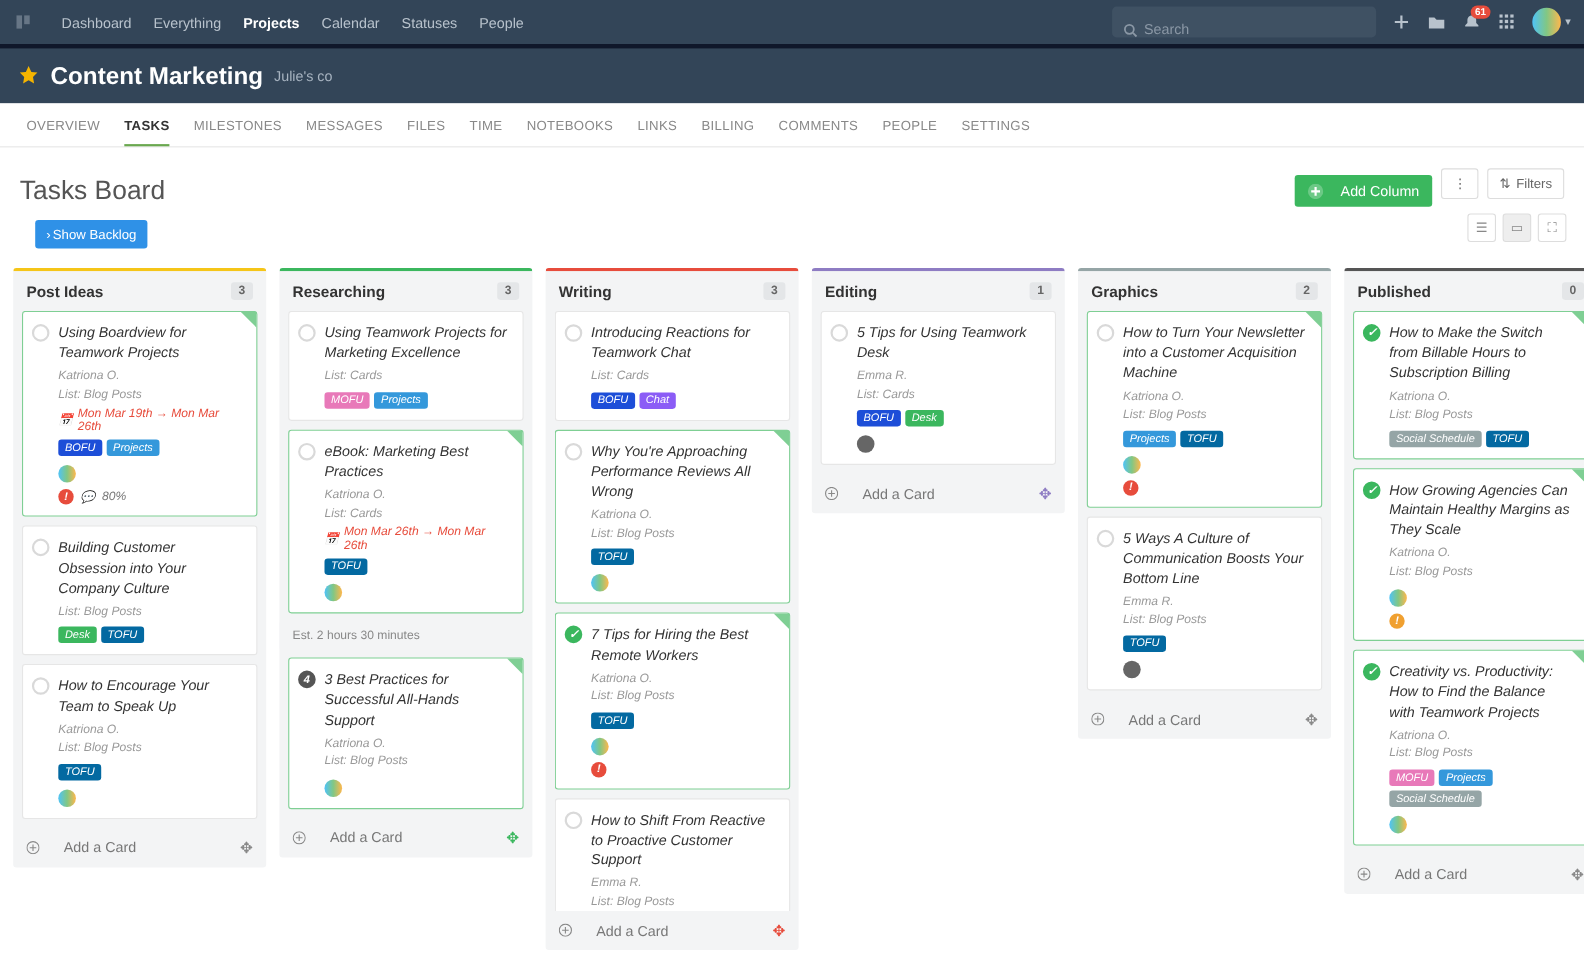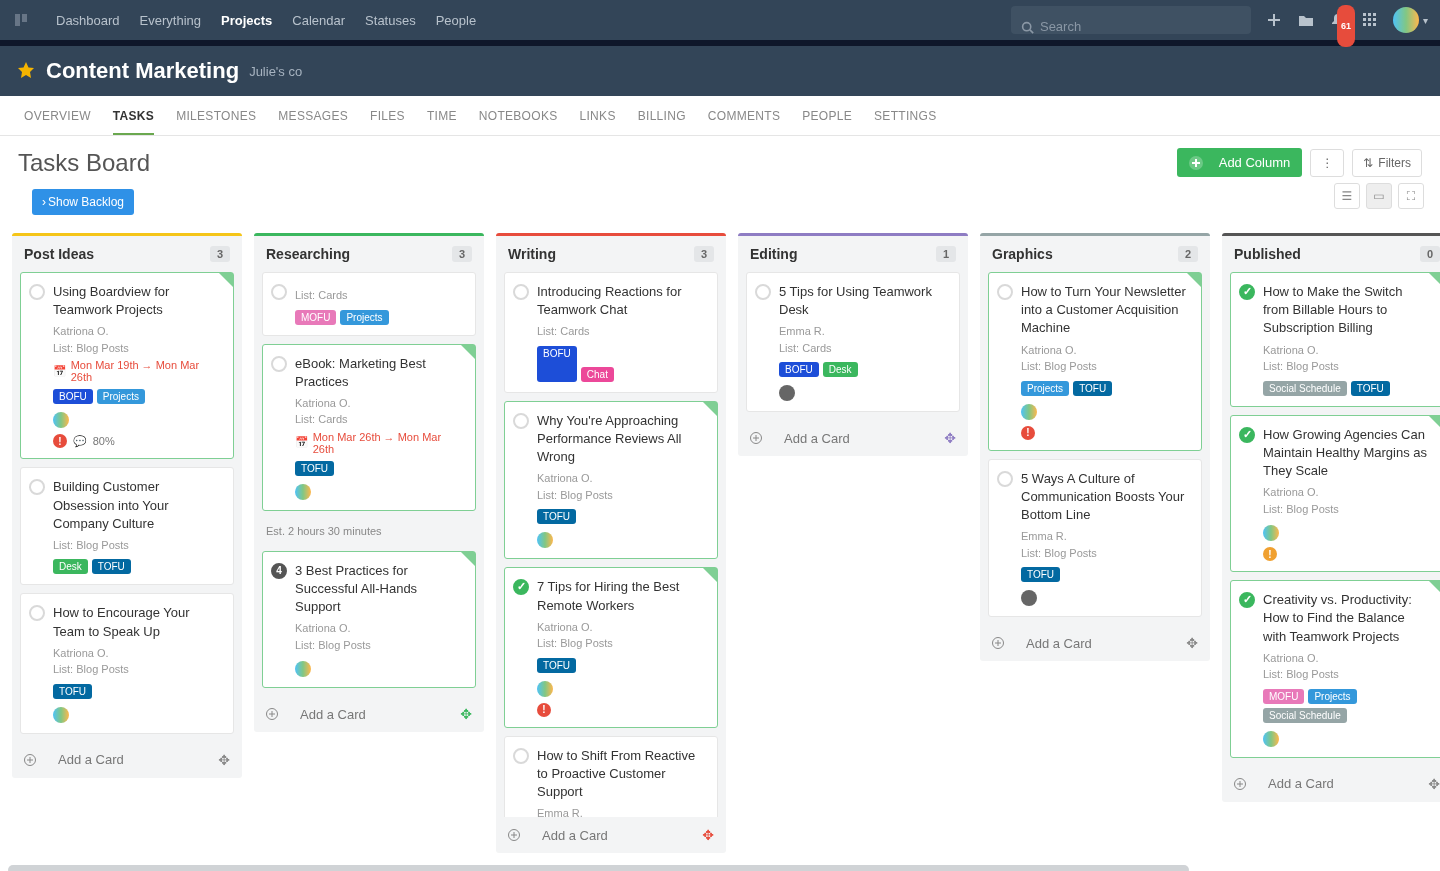--- a/index.html
+++ b/index.html
@@ -9,39 +9,39 @@
 .topnav { background: #334558; height: 40px; display: flex; align-items: center; padding: 0 12px; color: #b8c2cc; }
 .topnav-left { display: flex; align-items: center; gap: 4px; }
 .topnav-logo { width: 22px; height: 22px; margin-right: 8px; opacity: 0.6; display: flex; align-items: center; justify-content: center; }
 .topnav-item { padding: 0 10px; cursor: pointer; font-size: 13px; }
 .topnav-item.active { color: #fff; font-weight: 600; }
 .topnav-right { margin-left: auto; display: flex; align-items: center; gap: 14px; }
 .search-wrap { background: #3f5163; border-radius: 4px; display: flex; align-items: flex-end; padding: 0 10px; height: 28px; width: 240px; }
 .search-input { background: transparent; border: none; outline: none; color: #fff; font-size: 13px; flex: 1; margin-left: 6px; }
 .search-input::placeholder { color: #8a97a5; }
 .topnav-icon { width: 18px; height: 18px; cursor: pointer; display: flex; align-items: center; justify-content: center; position: relative; }
-.notif-badge { position: absolute; top: -6px; right: -8px; background: #e74c3c; color: #fff; font-size: 9px; border-radius: 8px; padding: 16px 4px; font-weight: 600; }
+.notif-badge { position: absolute; top: -6px; right: -8px; background: #e74c3c; color: #fff; font-size: 9px; border-radius: 8px; padding: 1px 4px; font-weight: 600; }
 .avatar-top { width: 26px; height: 26px; border-radius: 50%; background: linear-gradient(90deg,#4fc3f7,#81c784,#ffb74d); }
 
 
-.proj-header { background: #334558; padding: 12px 16px; display: flex; align-items: center; color: #fff; border-top: 6px solid #0f172a; }
+.proj-header { background: #334558; padding: 12px 16px; display: flex; align-items: center; color: #fff; border-top: 4px solid #0f172a; }
 .star-icon { width: 20px; height: 20px; margin-right: 10px; }
 .proj-title { font-size: 22px; font-weight: 600; margin-right: 10px; }
 .proj-sub { font-size: 13px; color: #a7b3c0; }
 
 
 .secondnav { display: flex; gap: 22px; padding: 0 24px; border-bottom: 1px solid #e5e5e5; font-size: 12px; color: #888; background: #fff; height: 40px; align-items: center; }
 .secondnav-item { cursor: pointer; letter-spacing: 0.3px; padding: 12px 0; }
 .secondnav-item.active { color: #333; font-weight: 600; border-bottom: 2px solid #6aa84f; margin-bottom: -1px; padding-bottom: 10px; }
 
 
 .board-header { display: flex; align-items: flex-end; padding: 12px 18px 6px; }
 .board-title { font-size: 24px; color: #555; font-weight: 400; }
 .board-actions { margin-left: auto; display: flex; align-items: center; gap: 8px; }
-.btn-add-col { background: #3bb75e; color: #fff; border: none; border-radius: 3px; padding: 7px 12px; font-size: 13px; cursor: pointer; display: flex; align-items: center; gap: 16px; font-weight: 500; }
+.btn-add-col { background: #3bb75e; color: #fff; border: none; border-radius: 3px; padding: 7px 12px; font-size: 13px; cursor: pointer; display: flex; align-items: center; gap: 16px; font-weight: 500; margin-top: 13px; }
 .btn-outline { background: #fff; border: 1px solid #ddd; border-radius: 3px; padding: 6px 10px; font-size: 12px; cursor: pointer; color: #666; display: flex; align-items: center; gap: 5px; }
 .btn-backlog { display: inline-block; background: #2f91e7; color: #fff; border: none; border-radius: 3px; padding: 6px 10px; font-size: 12px; cursor: pointer; margin: 6px 0 10px 16px; }
 
 .viewbar { display: flex; padding: 0 16px 8px; }
 .viewbar .right { margin-left: auto; display: flex; gap: 6px; }
 .sq-btn { border: 1px solid #ddd; border-radius: 3px; width: 26px; height: 26px; display: flex; align-items: center; justify-content: center; cursor: pointer; color: #888; font-size: 12px; }
 
 
 .board { display: flex; gap: 12px; padding: 0 12px 12px; overflow-x: auto; align-items: flex-start; }
 .column { background: #f3f4f5; border-radius: 3px; width: 230px; flex-shrink: 0; display: flex; flex-direction: column; border-top: 3px solid #ccc; max-height: 620px; }
@@ -51,37 +51,37 @@
 .column.c-purple { border-top-color: #8e7cc3; }
 .column.c-gray { border-top-color: #95a5a6; }
 .column.c-dark { border-top-color: #555; }
 .col-head { display: flex; align-items: center; padding: 10px 12px; }
 .col-title { font-weight: 600; font-size: 14px; color: #333; }
 .col-count { margin-left: auto; background: #e4e6e8; border-radius: 3px; padding: 2px 7px; font-size: 11px; color: #666; font-weight: 600; }
 .col-cards { padding: 0 8px; overflow-y: auto; flex: 1; }
 .col-cards::-webkit-scrollbar { width: 8px; }
 .col-cards::-webkit-scrollbar-thumb { background: #c8ccd0; border-radius: 4px; }
 
-.card { background: #fff; border: 1px solid #e6e6e6; border-radius: 3px; padding: 10px 12px 10px 8px; margin-bottom: 8px; position: relative; cursor: pointer; }
+.card { background: #fff; border: 1px solid #e6e6e6; border-radius: 3px; padding: 10px 12px 10px 8px; margin-bottom: 8px; position: relative; cursor: pointer; font-style: italic; }
 .card.sel-green { border: 1px solid #7fcf94; }
 .card-corner { position: absolute; top: 0; right: 0; width: 0; height: 0; border-left: 14px solid transparent; border-top: 14px solid #7fcf94; }
 .card-check { width: 16px; height: 16px; border: 2px solid #d9d9d9; border-radius: 50%; float: left; margin-right: 6px; margin-top: 1px; flex-shrink: 0; }
 .card-check.done { background: #3bb75e; border-color: #3bb75e; position: relative; }
 .card-check.done::after { content: "✓"; color: #fff; font-size: 11px; position: absolute; top: -1px; left: 2px; font-weight: bold; }
 .card-check.count { background: #555; border-color: #555; color: #fff; font-size: 10px; display: flex; align-items: center; justify-content: center; font-weight: 600; }
 .card-title { font-size: 13px; color: #333; line-height: 1.4; margin-left: 24px; }
 .card-meta { margin-left: 24px; margin-top: 4px; font-size: 11px; color: #999; line-height: 1.5; }
 .card-date { color: #e74c3c; font-size: 11px; margin-left: 24px; margin-top: 3px; display: flex; align-items: center; gap: 4px; }
 .tags-row { margin-left: 24px; margin-top: 6px; display: flex; flex-wrap: wrap; gap: 4px; }
 .tag { font-size: 10px; padding: 2px 6px; border-radius: 3px; color: #fff; font-weight: 500; }
 .tag.BOFU { background: #1d4ed8; }
 .tag.TOFU { background: #0369a1; }
 .tag.MOFU { background: #e879b9; }
 .tag.Projects { background: #3498db; }
-.tag.Chat { background: #ec4899; margin-top: 21px; }
+.tag.Chat { background: #8b5cf6; }
 .tag.Desk { background: #3bb75e; }
 .tag.SocialSchedule { background: #95a5a6; }
 .card-footer { margin-left: 24px; margin-top: 8px; display: flex; align-items: center; gap: 6px; }
 .mini-avatar { width: 16px; height: 16px; border-radius: 50%; background: linear-gradient(90deg,#4fc3f7,#81c784,#ffb74d); }
 .mini-avatar-person { width: 16px; height: 16px; border-radius: 50%; background: #666; }
 .card-extra { margin-left: 24px; margin-top: 6px; display: flex; align-items: center; gap: 6px; font-size: 11px; color: #777; }
 .warn-icon { width: 14px; height: 14px; background: #e74c3c; border-radius: 50%; display: inline-flex; align-items: center; justify-content: center; color: #fff; font-size: 10px; font-weight: bold; }
 .warn-icon.yellow { background: #f0a030; }
 .estimate-bar { background: #f3f4f5; padding: 6px 12px; font-size: 11px; color: #888; margin: 0 -8px 8px; }
 
@@ -285,20 +285,21 @@
       </div>
     </div>
     <div class="column c-green">
       <div class="col-head">
         <div class="col-title">Researching</div>
         <div class="col-count">3</div>
       </div>
       <div class="col-cards">
         <div class="card">
           <div class="card-check"></div>
+          <div class="card-title">Using Teamwork Projects for Marketing Excellence</div>
           <div class="card-meta">
             <div>List: Cards</div>
           </div>
           <div class="tags-row">
             <span class="tag MOFU">MOFU</span>
             <span class="tag Projects">Projects</span>
           </div>
         </div>
         <div class="card sel-green">
           <div class="card-corner"></div>

